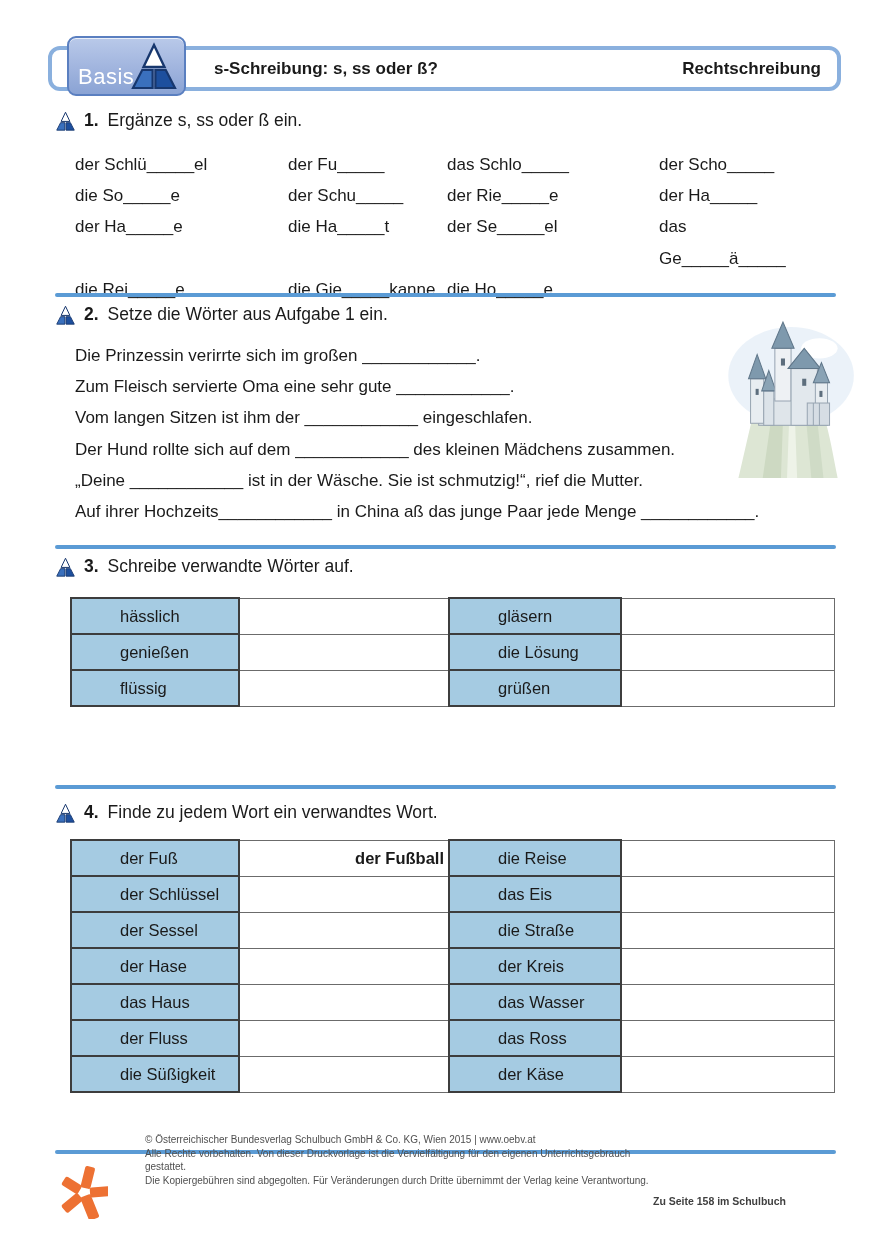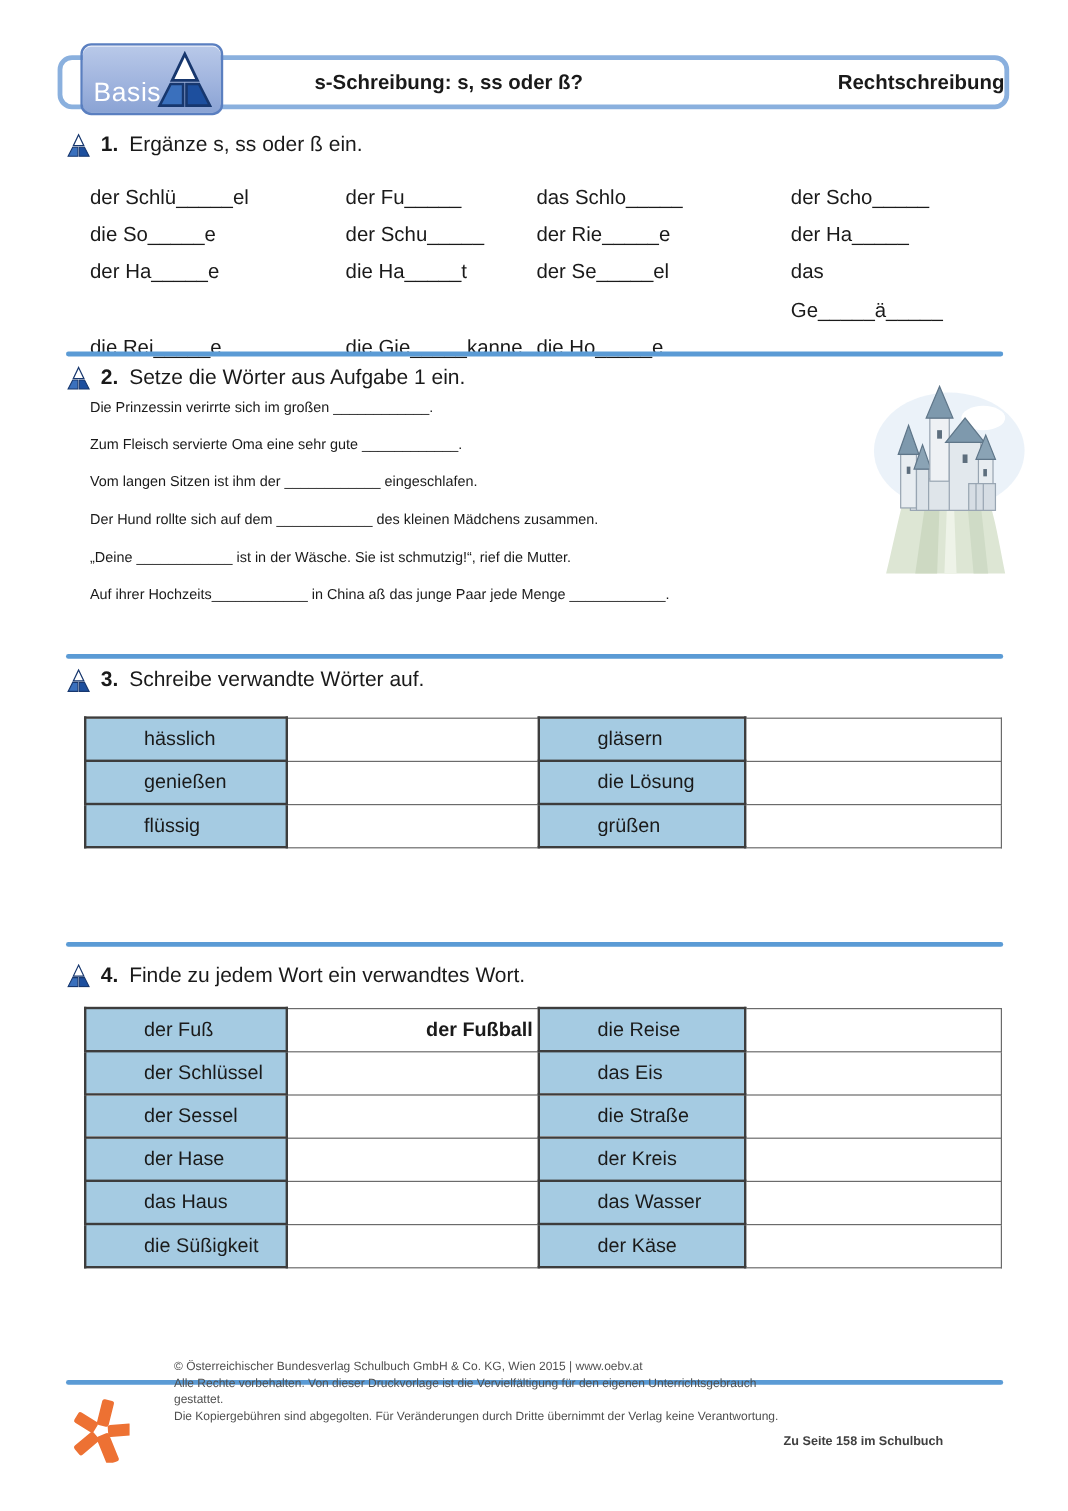--- a/index.html
+++ b/index.html
@@ -4,24 +4,24 @@
 <style>
   * { margin:0; padding:0; box-sizing:border-box; }
   html,body { background:#ffffff; }
   body { font-family:"Liberation Sans","DejaVu Sans",sans-serif; color:#1a1a1a; }
   .page { position:relative; width:890px; height:1259px; background:#fff; overflow:hidden; }
 
   
   .header-bar {
     position:absolute; left:48px; top:46px; width:793px; height:45px;
     border:4px solid #8ab0de; border-radius:12px; background:#fff;
-    display:flex; align-items:center;padding-left:48px;
+    display:flex; align-items:center;
   }
   .header-title { margin-left:162px; font-size:17px; font-weight:bold; }
-  .header-right { margin-left:auto; font-size:17px; font-weight:bold; }
+  .header-right { margin-left:auto; margin-right:16px; font-size:17px; font-weight:bold; }
   .badge {
     position:absolute; left:67px; top:36px; width:119px; height:60px;
     border:2px solid #5a7fc0; border-radius:9px;
     background:linear-gradient(180deg,#b9c9e9 0%,#a0b4de 55%,#8aa3d4 100%);
     box-shadow:inset 0 1px 0 rgba(255,255,255,.7);
   }
   .badge-label {
     position:absolute; left:9px; bottom:4px; color:#fff; font-weight:normal;
     font-size:22px; letter-spacing:.5px;
   }
@@ -36,21 +36,21 @@
   .divider { position:absolute; left:55px; width:781px; height:4px; background:#5b9bd5; border-radius:2px; }
 
   
   .word-grid {
     position:absolute; left:75px; top:149px; width:745px;
     display:grid; grid-template-columns:213px 159px 212px 146px;
     font-size:17px; line-height:31.2px;
   }
 
   
-  .sentences { position:absolute; left:75px; top:324px; width:790px; font-size:12px; line-height:31.2px; }
+  .sentences { position:absolute; left:75px; top:340px; width:790px; font-size:17px; line-height:31.2px; }
   .castle { position:absolute; left:710px; top:320px; }
 
   
   table.wordtable { position:absolute; left:70px; border-collapse:collapse; table-layout:fixed; width:763px; }
   table.wordtable td {
     border:1px solid #6b6b6b; height:36px; padding:0 4px 0 8px;
     font-size:16.5px; vertical-align:middle; background:#fff; overflow:hidden; white-space:nowrap;
   }
   table.wordtable td.blue { background:#a5cbe2; border:2px solid #3d3d3d;padding-left:48px; }
   table.wordtable td.ans { font-weight:bold;text-align:right; }
@@ -248,20 +248,26 @@
           <td class="ans"></td>
         </tr>
 
         <tr>
           <td class="blue">das Haus</td>
           <td class="ans"></td>
           <td class="blue">das Wasser</td>
           <td class="ans"></td>
         </tr>
 
+        <tr>
+          <td class="blue">der Fluss</td>
+          <td class="ans"></td>
+          <td class="blue">das Ross</td>
+          <td class="ans"></td>
+        </tr>
 
         <tr>
           <td class="blue">die Süßigkeit</td>
           <td class="ans"></td>
           <td class="blue">der Käse</td>
           <td class="ans"></td>
         </tr>
       </tbody>
   </table>
 

